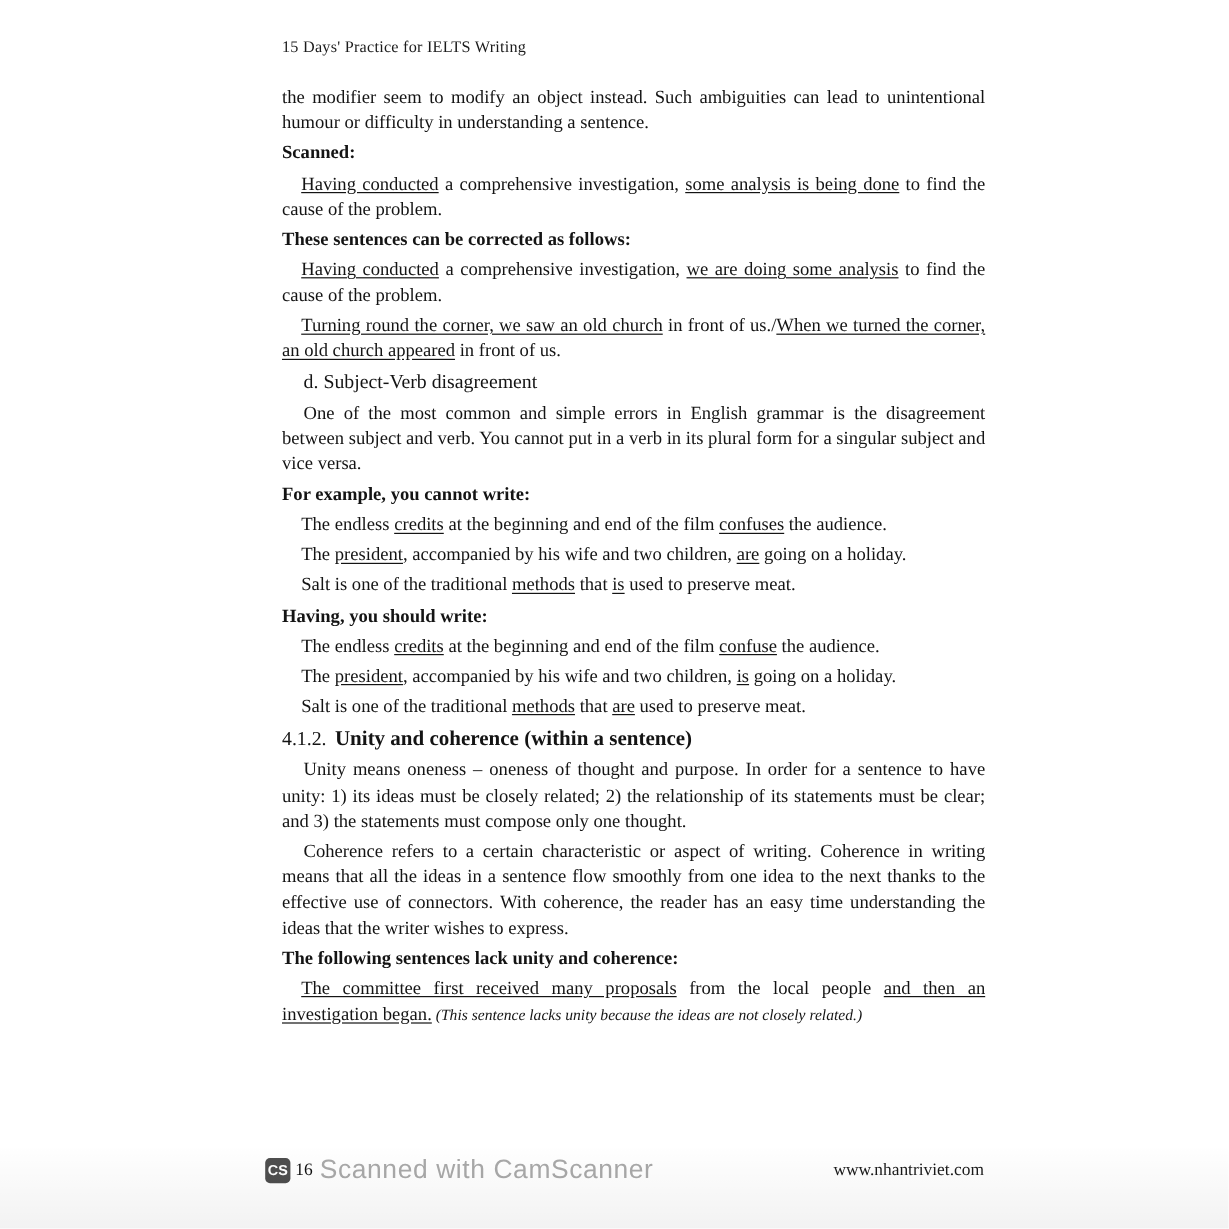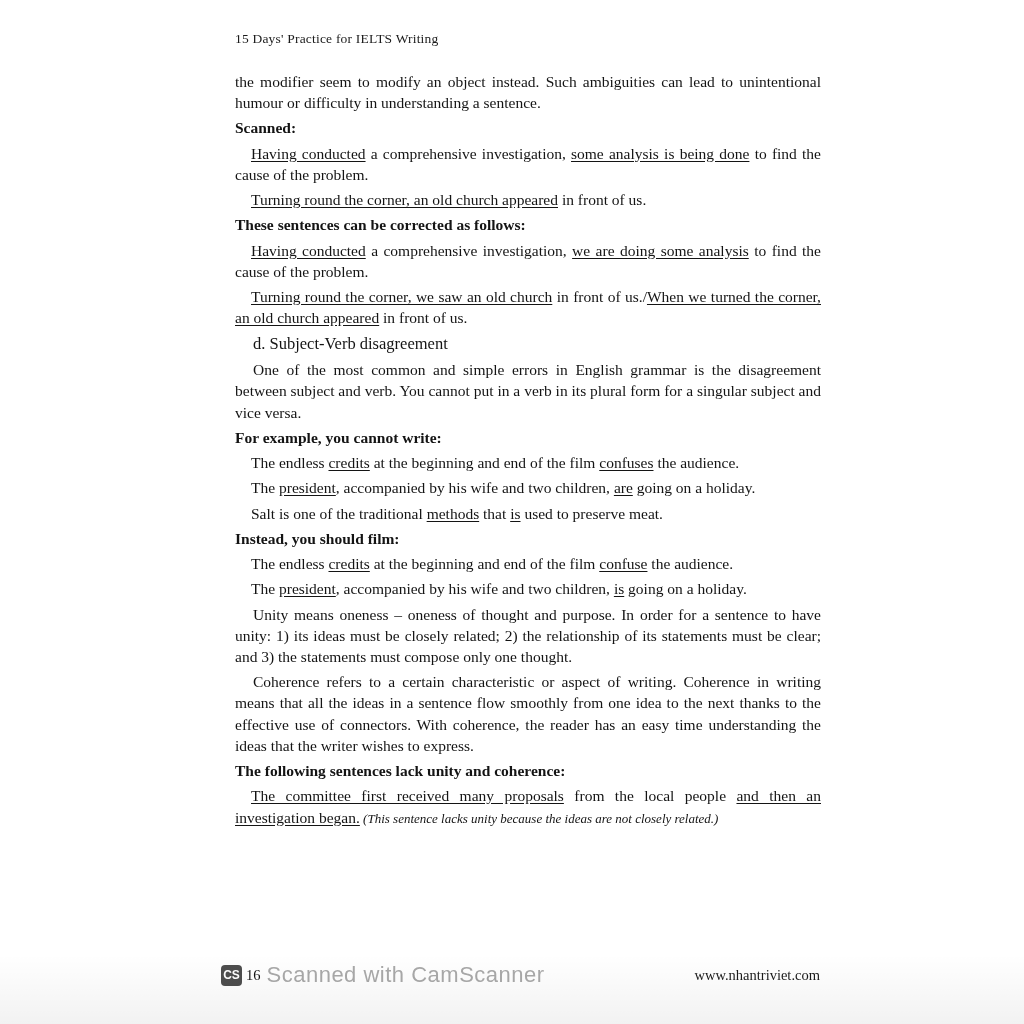--- a/index.html
+++ b/index.html
@@ -121,38 +121,41 @@
 <div class="page">
 
   <div class="running-header">15 Days' Practice for IELTS Writing</div>
 
   <div class="content">
 
     <p class="para noindent">the modifier seem to modify an object instead. Such ambiguities can lead to unintentional humour or difficulty in understanding a sentence.</p>
 
     <p class="label">Scanned:</p>
     <p class="para example"><span class="u">Having conducted</span><span> a comprehensive investigation, </span><span class="u">some analysis is being done</span><span> to find the cause of the problem.</span></p>
-    <p class="para example"><span class="u">Turning round the corner, an old church appeared</span><span> in front of us.</span></p>
 
     <p class="label">These sentences can be corrected as follows:</p>
     <p class="para example"><span class="u">Having conducted</span><span> a comprehensive investigation, </span><span class="u">we are doing some analysis</span><span> to find the cause of the problem.</span></p>
     <p class="para example"><span class="u">Turning round the corner, we saw an old church</span><span> in front of us./</span><span class="u">When we turned the corner, an old church appeared</span><span> in front of us.</span></p>
 
     <p class="heading-d">d. Subject-Verb disagreement</p>
     <p class="para">One of the most common and simple errors in English grammar is the disagreement between subject and verb. You cannot put in a verb in its plural form for a singular subject and vice versa.</p>
 
     <p class="label">For example, you cannot write:</p>
     <p class="para example"><span>The endless </span><span class="u">credits</span><span> at the beginning and end of the film </span><span class="u">confuses</span><span> the audience.</span></p>
     <p class="para example"><span>The </span><span class="u">president</span><span>, accompanied by his wife and two children, </span><span class="u">are</span><span> going on a holiday.</span></p>
     <p class="para example"><span>Salt is one of the traditional </span><span class="u">methods</span><span> that </span><span class="u">is</span><span> used to preserve meat.</span></p>
 
-    <p class="label">Instead, you should film:</p>
+    <p class="label">Having, you should write:</p>
     <p class="para example"><span>The endless </span><span class="u">credits</span><span> at the beginning and end of the film </span><span class="u">confuse</span><span> the audience.</span></p>
     <p class="para example"><span>The </span><span class="u">president</span><span>, accompanied by his wife and two children, </span><span class="u">is</span><span> going on a holiday.</span></p>
+    <p class="para example"><span>Salt is one of the traditional </span><span class="u">methods</span><span> that </span><span class="u">are</span><span> used to preserve meat.</span></p>
 
+    <p class="heading412">
+      <span class="hnum">4.1.2.</span><span class="htitle">Unity and coherence (within a sentence)</span>
+    </p>
     <p class="para">Unity means oneness – oneness of thought and purpose. In order for a sentence to have unity: 1) its ideas must be closely related; 2) the relationship of its statements must be clear; and 3) the statements must compose only one thought.</p>
     <p class="para mt8">Coherence refers to a certain characteristic or aspect of writing. Coherence in writing means that all the ideas in a sentence flow smoothly from one idea to the next thanks to the effective use of connectors. With coherence, the reader has an easy time understanding the ideas that the writer wishes to express.</p>
 
     <p class="label">The following sentences lack unity and coherence:</p>
     <p class="para example"><span class="u">The committee first received many proposals</span><span> from the local people </span><span class="u">and then an investigation began.</span><span class="small"> (This sentence lacks unity because the ideas are not closely related.)</span></p>
 
   </div>
 
   <div class="footer">
     <div class="footer-left">

